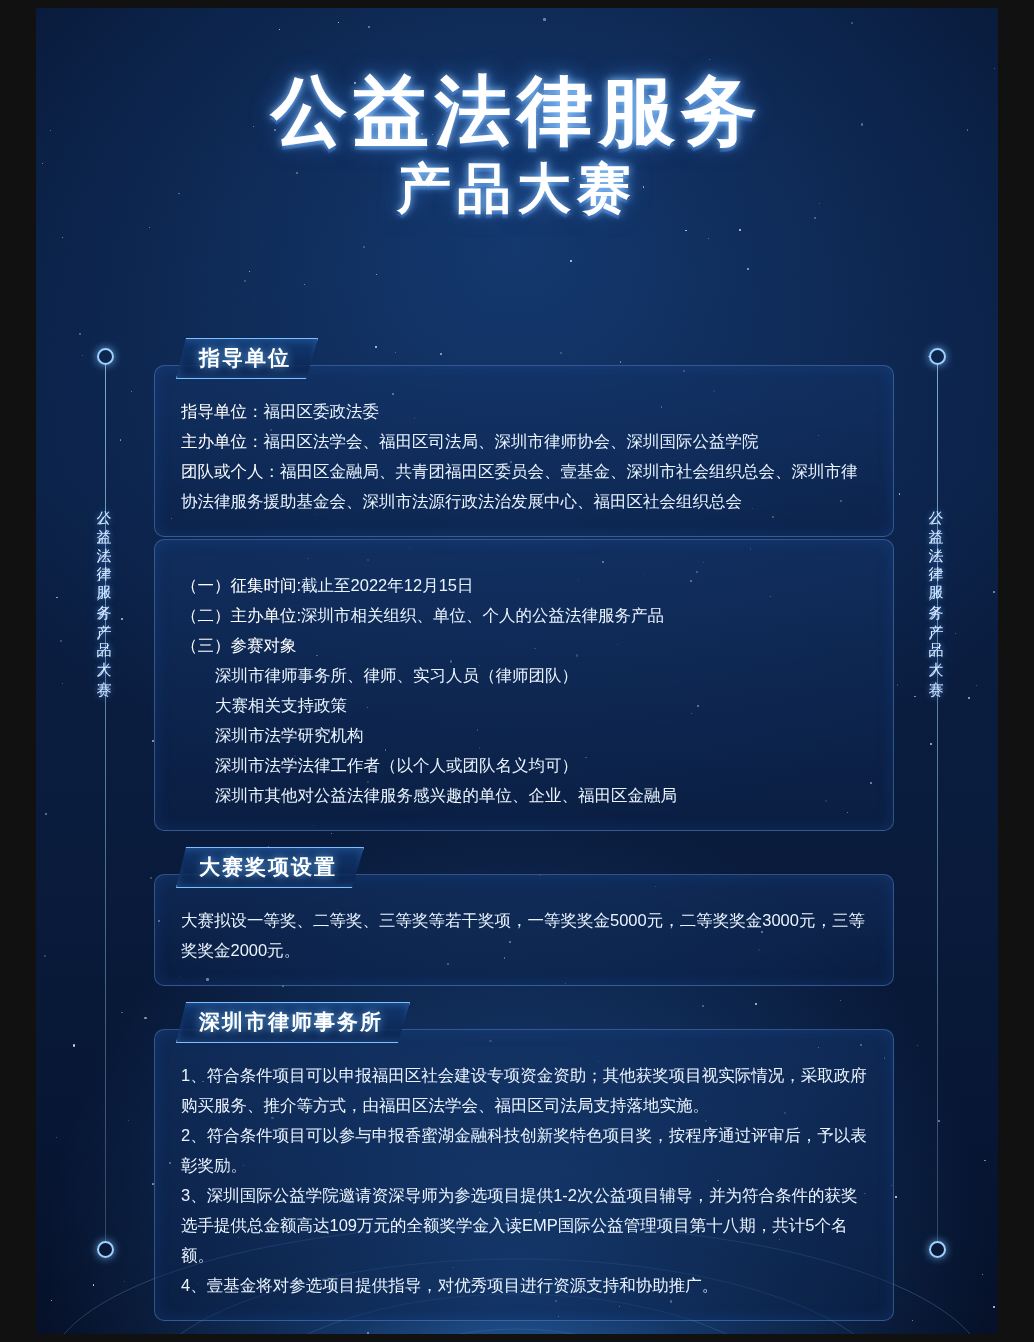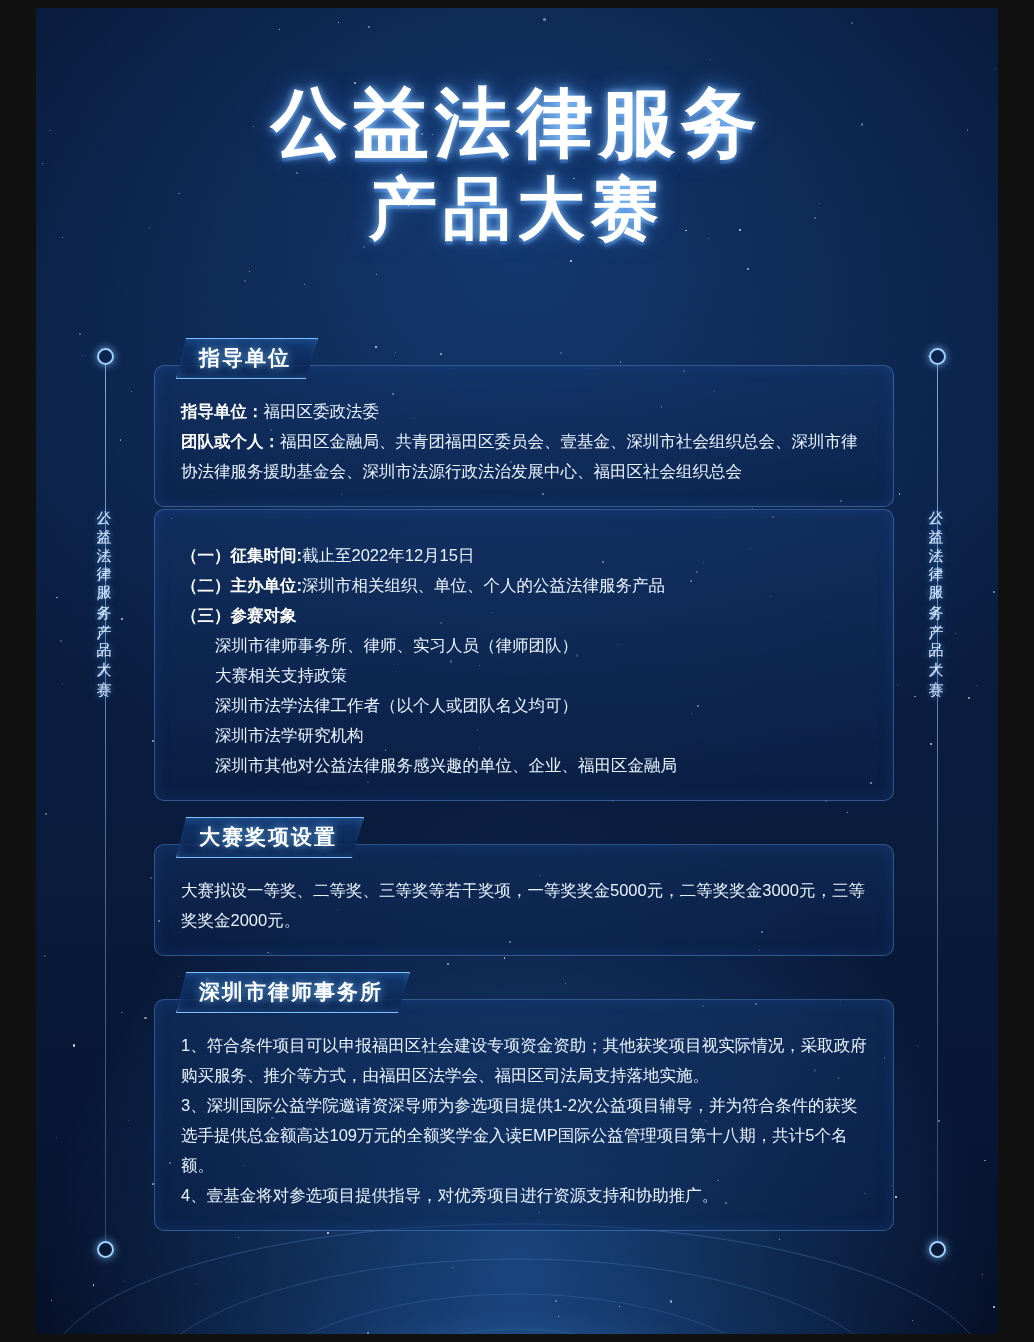--- a/index.html
+++ b/index.html
@@ -55,39 +55,39 @@
     right: 0;
     bottom: 0;
     height: 170px;
     pointer-events: none;
     opacity: .55;
   }
 
   
   .title-wrap {
     position: absolute;
-    top: 74px;
+    top: 62px;
     left: 0;
     right: 0;
     text-align: center;
   }
   .title-line {
     font-family: "DejaVu Sans", sans-serif;
     font-weight: bold;
     color: #ffffff;
     letter-spacing: 6px;
     line-height: 1.08;
     text-shadow:
       0 0 8px rgba(150,205,255,.95),
       0 0 22px rgba(70,150,255,.8),
       0 4px 0 rgba(25,70,140,.95),
       0 7px 14px rgba(0,20,60,.8);
   }
   .title-line.l1 { font-size: 76px; }
-  .title-line.l2 { font-size: 68px; margin-top: 8px; }
+  .title-line.l2 { font-size: 54px; margin-top: 8px; }
 
   
   .rail {
     position: absolute;
     top: 340px;
     width: 26px;
     height: 910px;
     text-align: center;
   }
   .rail.left  { left: 56px; }
@@ -167,21 +167,21 @@
     border: 1px solid rgba(120,180,255,.35);
     border-radius: 10px;
     background: linear-gradient(180deg, rgba(20,52,104,.55), rgba(12,34,74,.45));
     color: #eaf4ff;
     font-size: 16.5px;
     line-height: 30px;
     box-shadow: 0 0 16px rgba(40,110,220,.18) inset;
   }
   .sec-body p { margin: 0; }
   .sec-body .indent { padding-left: 34px; }
-  .lbl { font-weight: bold; color: #ffffff; }
+  .lbl { font-weight: normal; color: #ffffff; }
 
   .bottom-spacer { height: 30px; }
 </style>
 </head>
 <body>
 
 <div class="poster">
 
   <div class="stars" id="stars">
       <span class="star" style="left:8.87%;top:46.03%;width:1.79px;height:1.79px;opacity:0.75"></span>
@@ -399,35 +399,37 @@
   <div class="rail right">
     <div class="dot"></div>
     <div class="vline"></div>
     <div class="vtext">公／益／法／律／服／务／产／品／大／赛</div>
     <div class="dot" style="position:absolute;bottom:0;left:50%;margin-left:-8px;"></div>
   </div>
 
   <div class="content" id="content">
       <div class="section"><div class="sec-head">指导单位</div><div class="sec-body">
           <p><span class="lbl">指导单位：</span><span>福田区委政法委</span></p>
+          <p><span class="lbl">主办单位：</span><span>福田区法学会、福田区司法局、深圳市律师协会、深圳国际公益学院</span></p>
           <p><span class="lbl">团队或个人：</span><span>福田区金融局、共青团福田区委员会、壹基金、深圳市社会组织总会、深圳市律协法律服务援助基金会、深圳市法源行政法治发展中心、福田区社会组织总会</span></p>
         </div></div>
       <div class="section"><div class="sec-body">
           <p><span class="lbl">（一）征集时间:</span><span>截止至2022年12月15日</span></p>
           <p><span class="lbl">（二）主办单位:</span><span>深圳市相关组织、单位、个人的公益法律服务产品</span></p>
           <p><span class="lbl">（三）参赛对象</span><span></span></p>
           <p class="indent"><span>深圳市律师事务所、律师、实习人员（律师团队）</span></p>
           <p class="indent"><span>大赛相关支持政策</span></p>
+          <p class="indent"><span>深圳市法学研究机构</span></p>
           <p class="indent"><span>深圳市法学法律工作者（以个人或团队名义均可）</span></p>
-          <p class="indent"><span>深圳市法学研究机构</span></p>
           <p class="indent"><span>深圳市其他对公益法律服务感兴趣的单位、企业、福田区金融局</span></p>
         </div></div>
       <div class="section"><div class="sec-head">大赛奖项设置</div><div class="sec-body">
           <p><span>大赛拟设一等奖、二等奖、三等奖等若干奖项，一等奖奖金5000元，二等奖奖金3000元，三等奖奖金2000元。</span></p>
         </div></div>
       <div class="section"><div class="sec-head">深圳市律师事务所</div><div class="sec-body">
           <p><span>1、符合条件项目可以申报福田区社会建设专项资金资助；其他获奖项目视实际情况，采取政府购买服务、推介等方式，由福田区法学会、福田区司法局支持落地实施。</span></p>
+          <p><span>2、符合条件项目可以参与申报香蜜湖金融科技创新奖特色项目奖，按程序通过评审后，予以表彰奖励。</span></p>
           <p><span>3、深圳国际公益学院邀请资深导师为参选项目提供1-2次公益项目辅导，并为符合条件的获奖选手提供总金额高达109万元的全额奖学金入读EMP国际公益管理项目第十八期，共计5个名额。</span></p>
           <p><span>4、壹基金将对参选项目提供指导，对优秀项目进行资源支持和协助推广。</span></p>
         </div></div>
     </div>
   <div class="bottom-spacer"></div>
 </div>
 
 </body></html>

